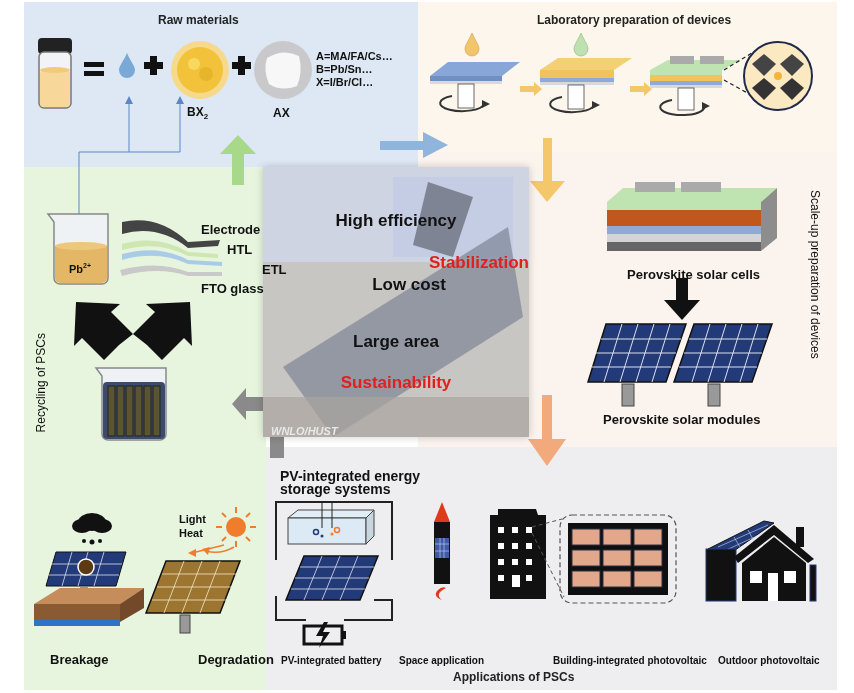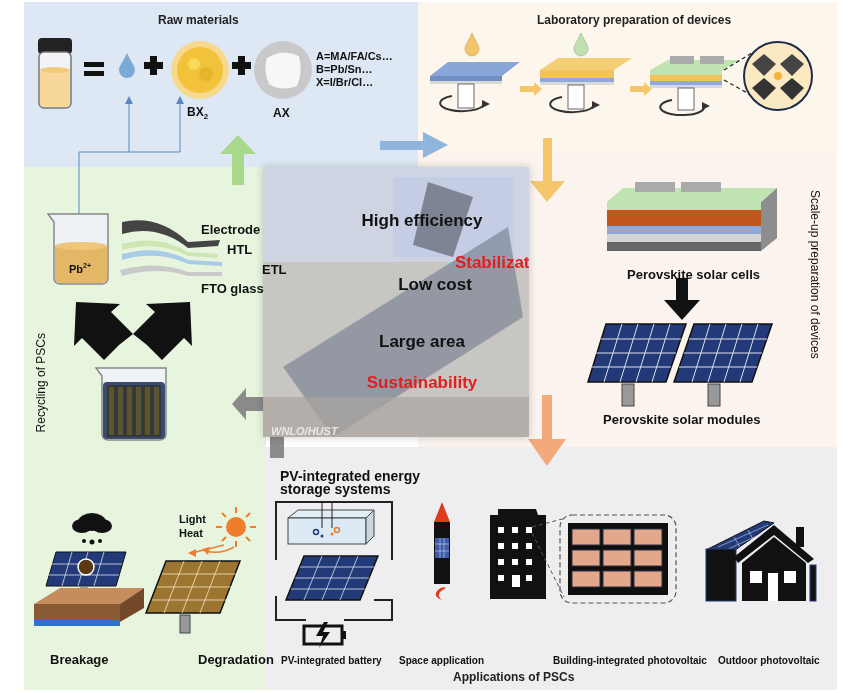--- a/index.html
+++ b/index.html
@@ -8,21 +8,21 @@
   .p-raw{left:24px;top:2px;width:394px;height:165px;background:#dde8f4;}
   .p-lab{left:418px;top:2px;width:419px;height:150px;background:#fdf6ec;}
   .p-scale{left:418px;top:152px;width:419px;height:295px;background:#fbf4ee;}
   .p-recycle{left:24px;top:167px;width:242px;height:523px;background:#e7f5de;}
   .p-apps{left:266px;top:447px;width:571px;height:243px;background:#eeedf0;}
   .photo{position:absolute;left:263px;top:167px;width:266px;height:270px;background:linear-gradient(180deg,#c9cdd8 0%,#d2d4da 35%,#c4c2bf 70%,#b7b3ae 100%);box-shadow:0 0 8px rgba(0,0,0,0.2);overflow:hidden;}
   .t{position:absolute;white-space:nowrap;font-weight:bold;}
   .title{font-size:12px;color:#222;}
   .lbl{font-size:13px;color:#111;}
   .bold{font-weight:bold;}
-  .feat{position:absolute;left:0;width:266px;text-align:center;font-weight:bold;font-size:17px;padding-left:26px;}
+  .feat{position:absolute;left:0;width:266px;text-align:center;font-weight:bold;font-size:17px;}
   .vert{position:absolute;writing-mode:vertical-rl;font-size:12px;}
   svg{position:absolute;overflow:visible;}
 </style>
 </head>
 <body>
 
 <div class="panel p-raw"></div>
 <div class="panel p-lab"></div>
 <div class="panel p-scale"></div>
 <div class="panel p-recycle"></div>

